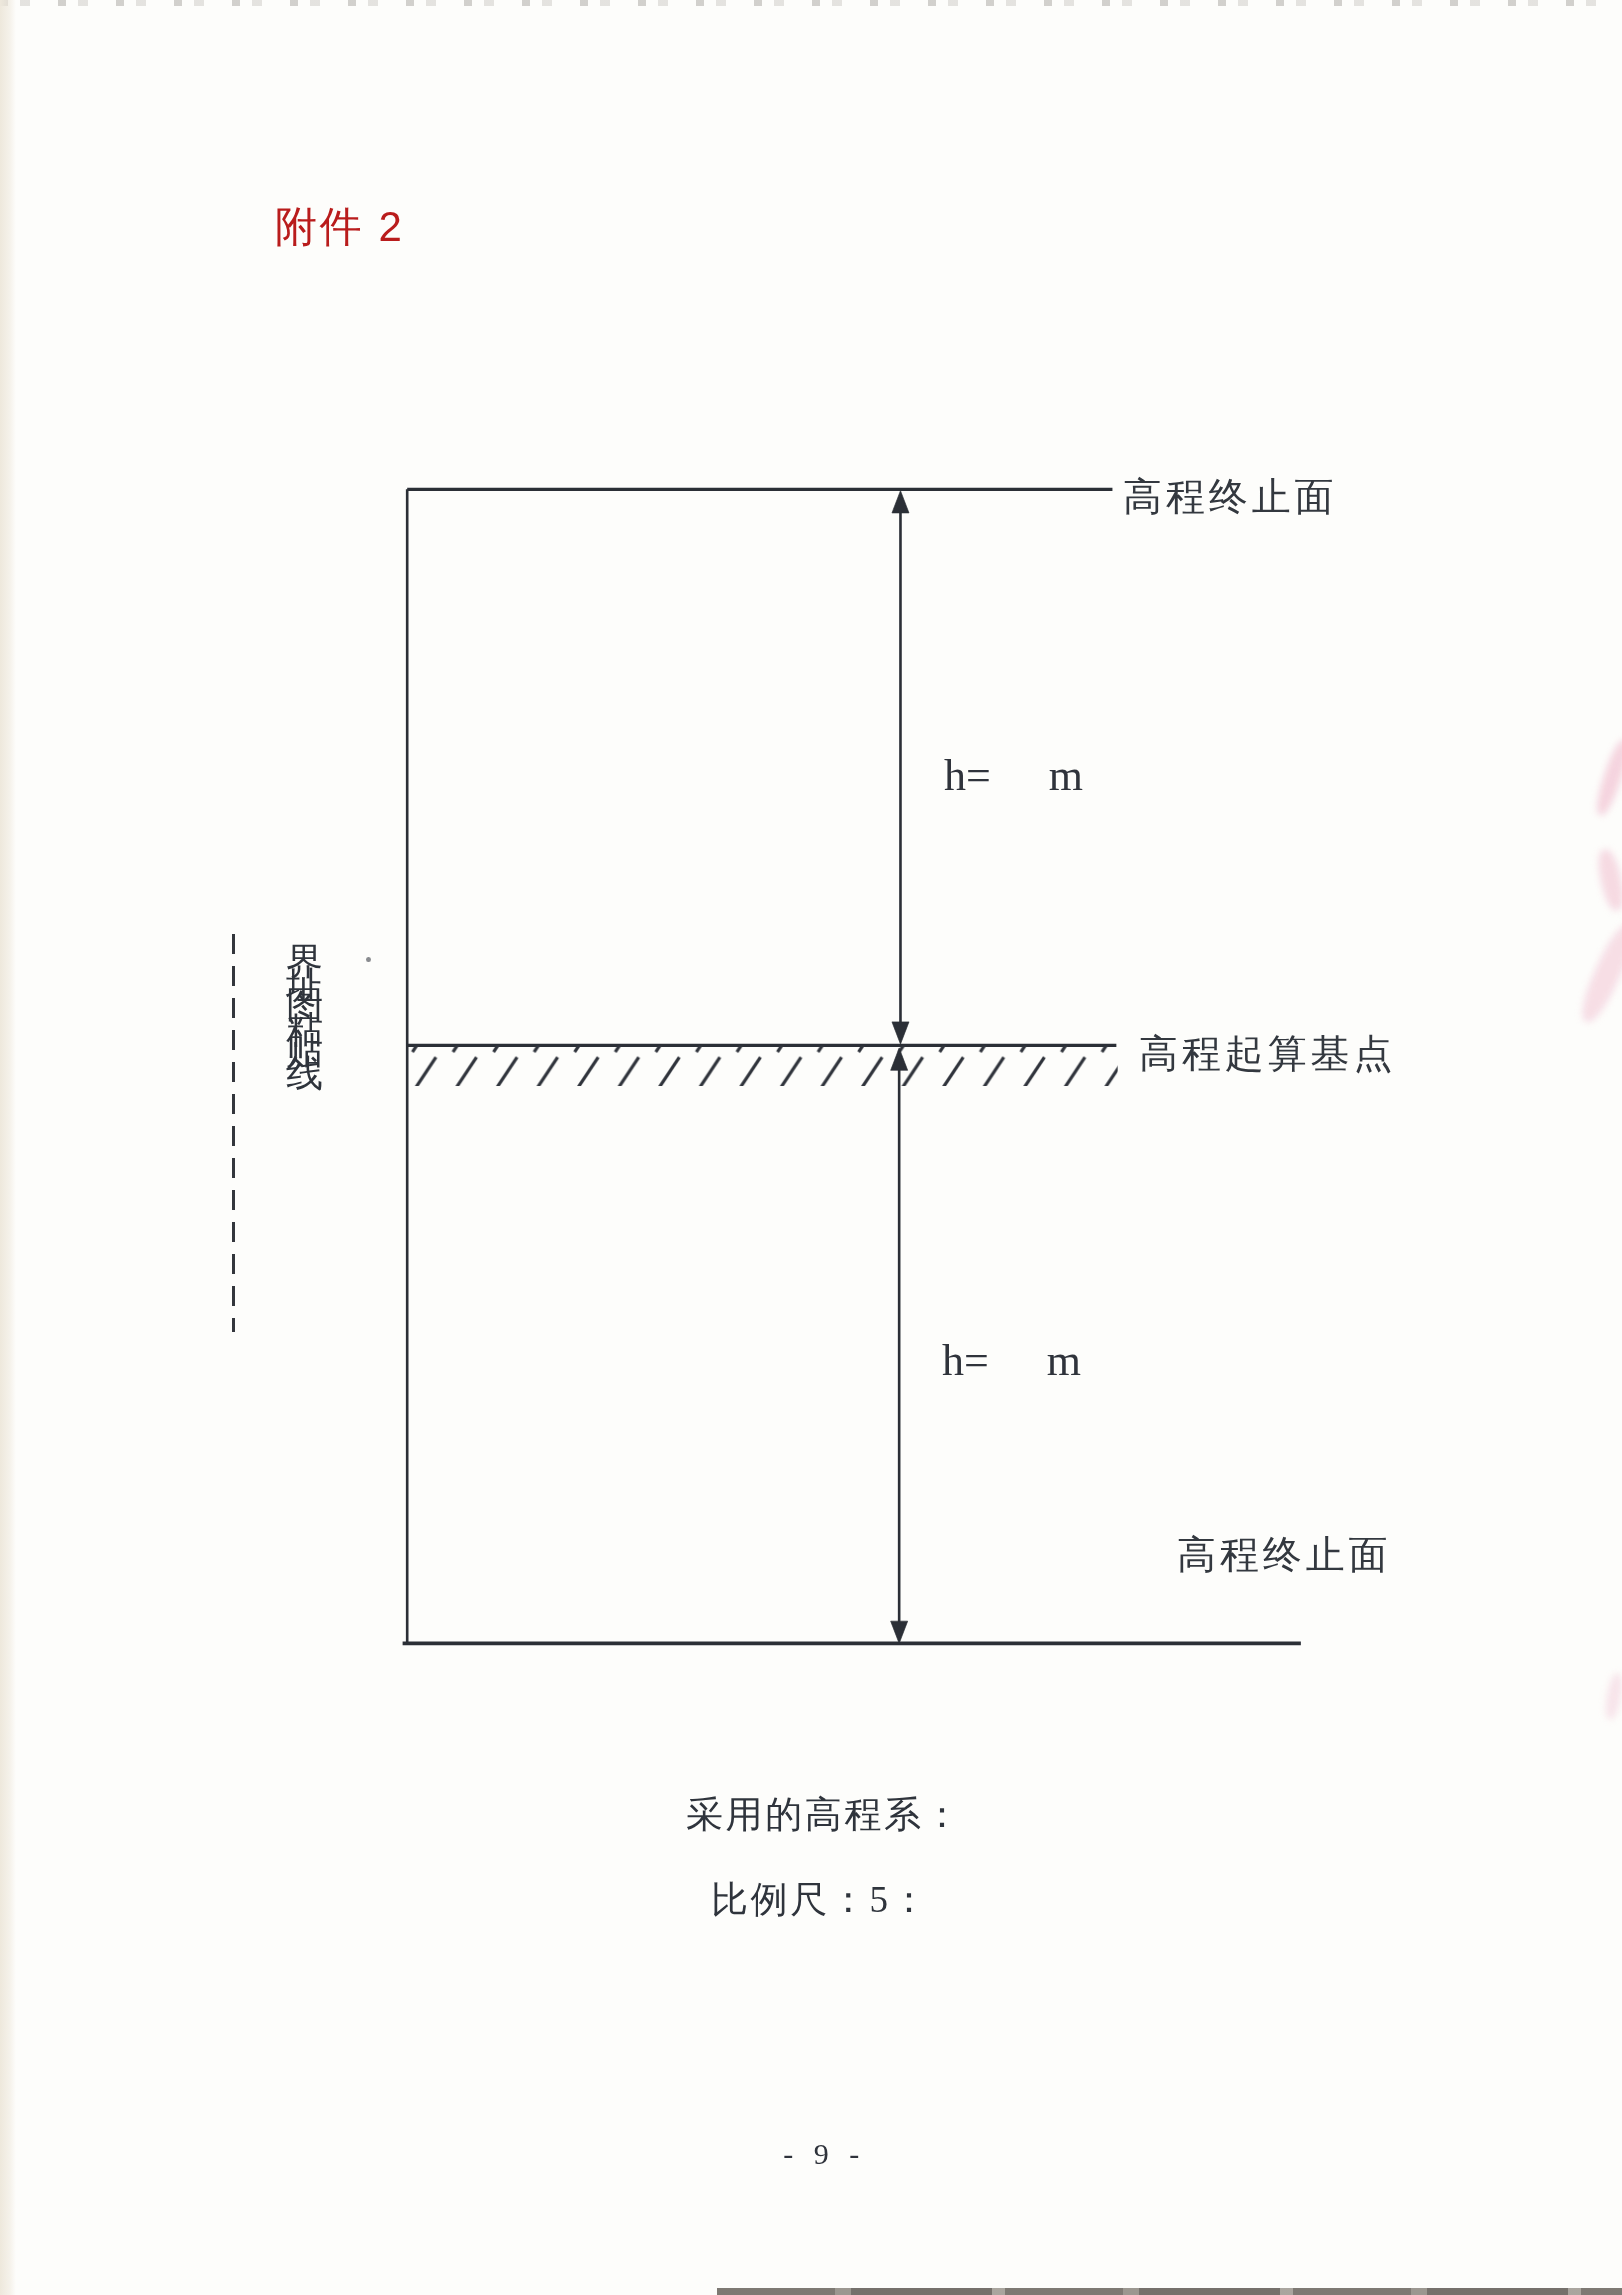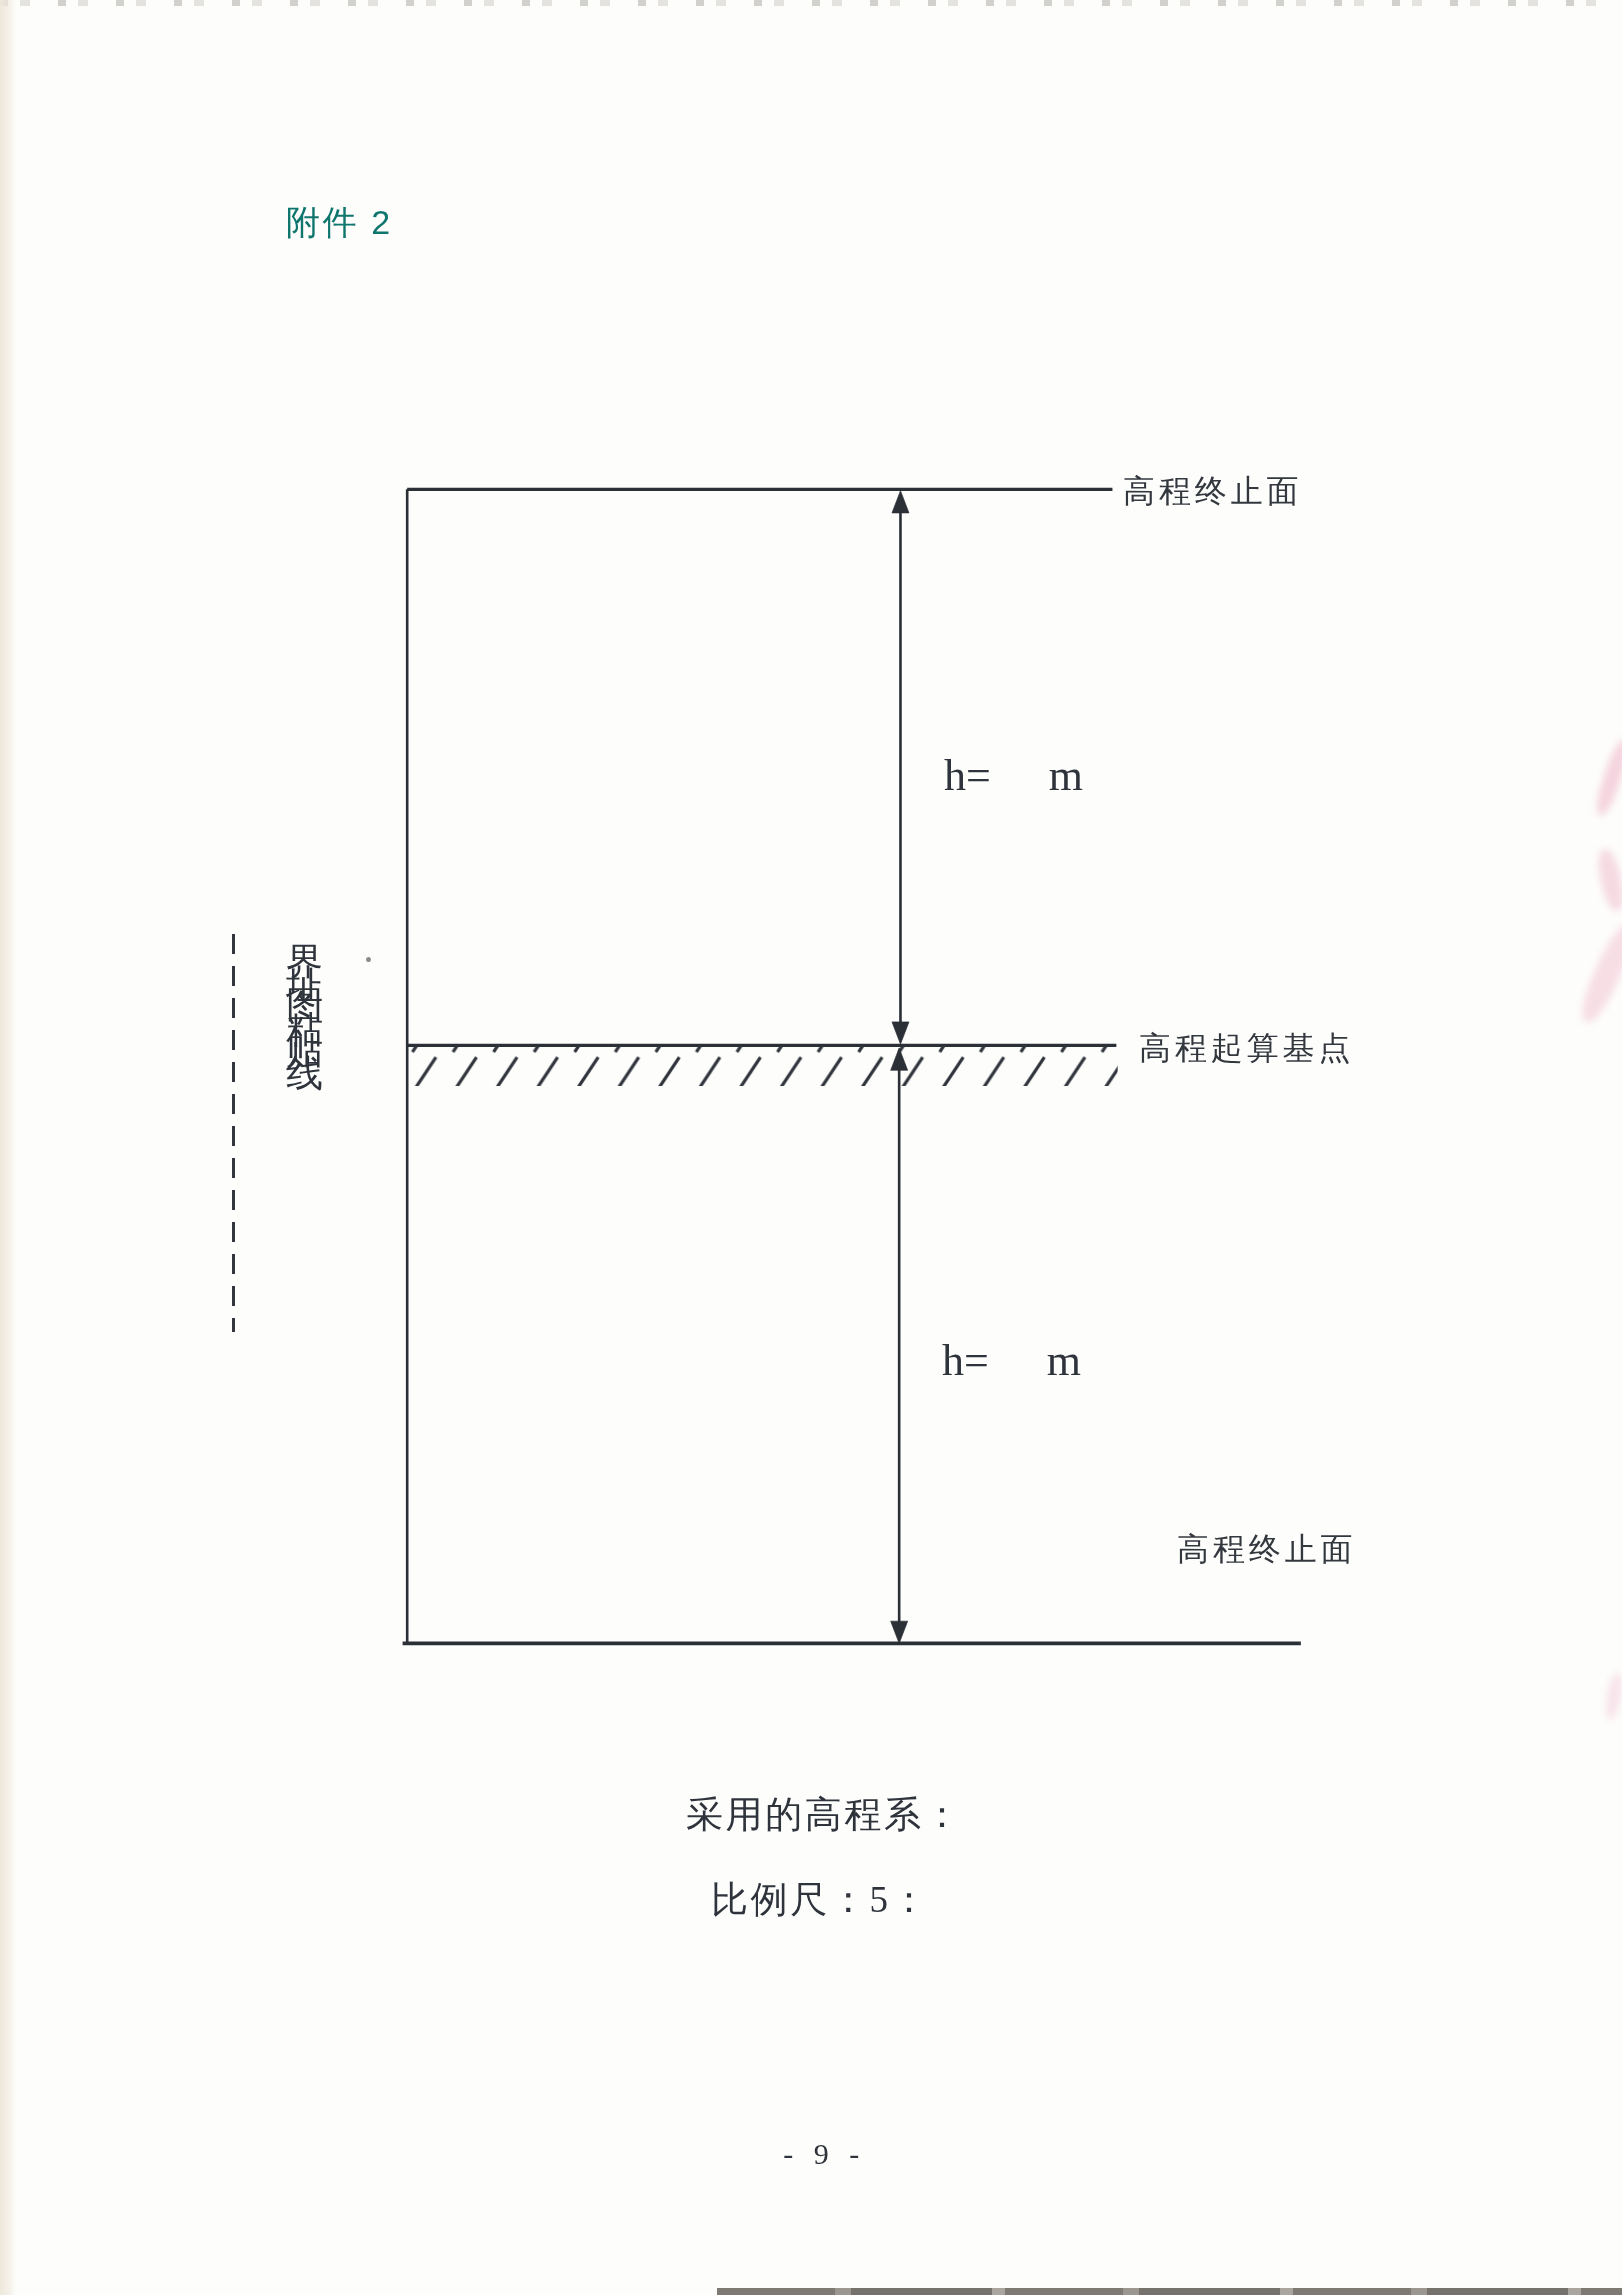--- a/index.html
+++ b/index.html
@@ -29,33 +29,33 @@
     opacity:.85;
   }
   .stamp-bleed{position:absolute;border-radius:45%;filter:blur(3.9px);}
   .bleed-1{left:1604px;top:738px;width:17px;height:79px;background:rgba(232,150,180,.40);transform:rotate(18deg);}
   .bleed-2{left:1601px;top:849px;width:19.6px;height:62px;background:rgba(232,150,180,.34);transform:rotate(-12deg);}
   .bleed-3{left:1595px;top:921px;width:25px;height:105px;background:rgba(232,150,180,.30);transform:rotate(24deg);}
   .bleed-4{left:1607px;top:1673px;width:14.4px;height:47px;background:rgba(232,150,180,.24);transform:rotate(10deg);}
   .speck{position:absolute;left:366px;top:957px;width:4.6px;height:5.2px;border-radius:50%;background:rgba(60,64,72,.6);}
   
   .attachment{
-    position:absolute;left:286px;top:204px;
-    font-size:34px;line-height:1.1;letter-spacing:2.6px;color:#0f766e;
+    position:absolute;left:275px;top:204px;
+    font-size:42px;line-height:1.1;letter-spacing:2.6px;color:#b91c1c;
   }
   .title{
     position:absolute;left:0;top:289px;width:100%;margin:0;
     text-align:center;text-indent:35px;
     font-size:51px;font-weight:400;letter-spacing:3.9px;color:#33373f;
   }
   .diagram-svg{position:absolute;left:0;top:0;}
   .dlabel{
     position:absolute;
-    font-family:Liberation Mono, monospace;
-    font-size:32px;line-height:1.1;letter-spacing:3.9px;color:#33383f;
+    font-family:Liberation Serif, serif;
+    font-size:39px;line-height:1.1;letter-spacing:3.9px;color:#33383f;
     white-space:nowrap;
   }
   .top-surface{left:1123px;top:476px;}
   .datum{left:1139px;top:1033px;}
   .base-surface{left:1177px;top:1534px;}
   .dim{
     position:absolute;
     font-family:"Liberation Serif",serif;
     font-size:44px;line-height:1;color:#2f333b;
     display:flex;

